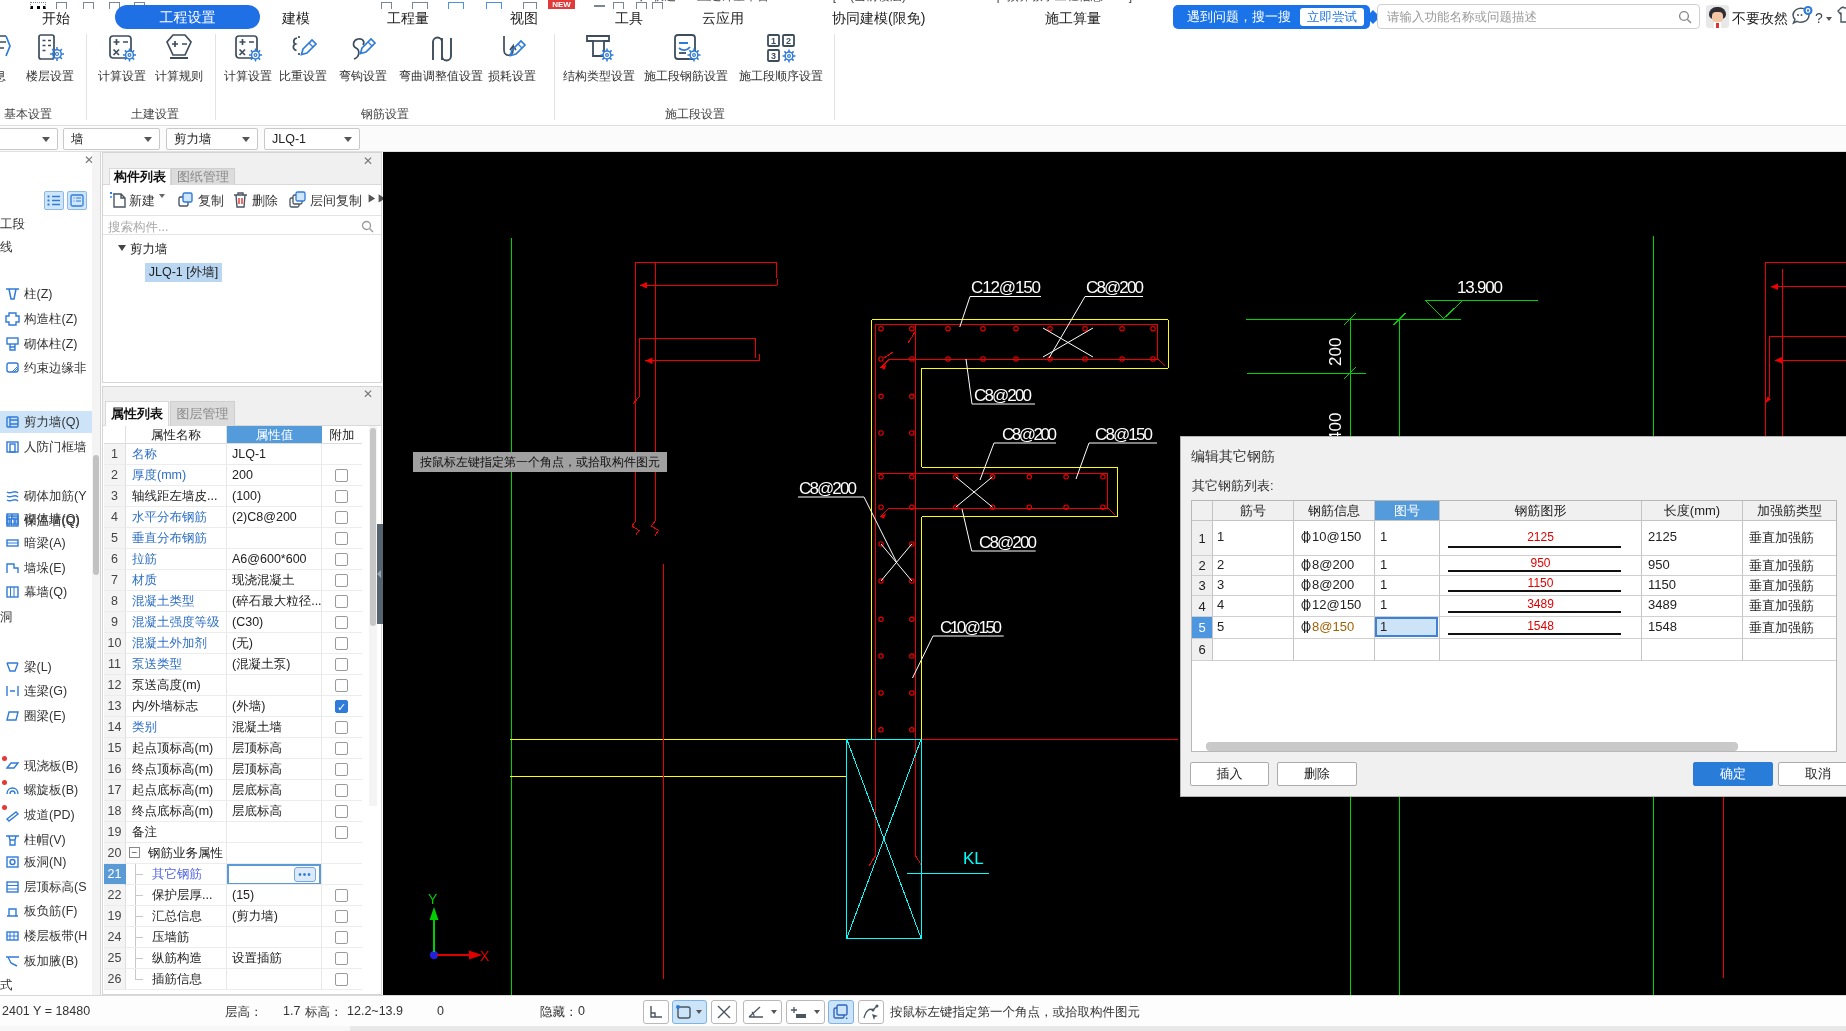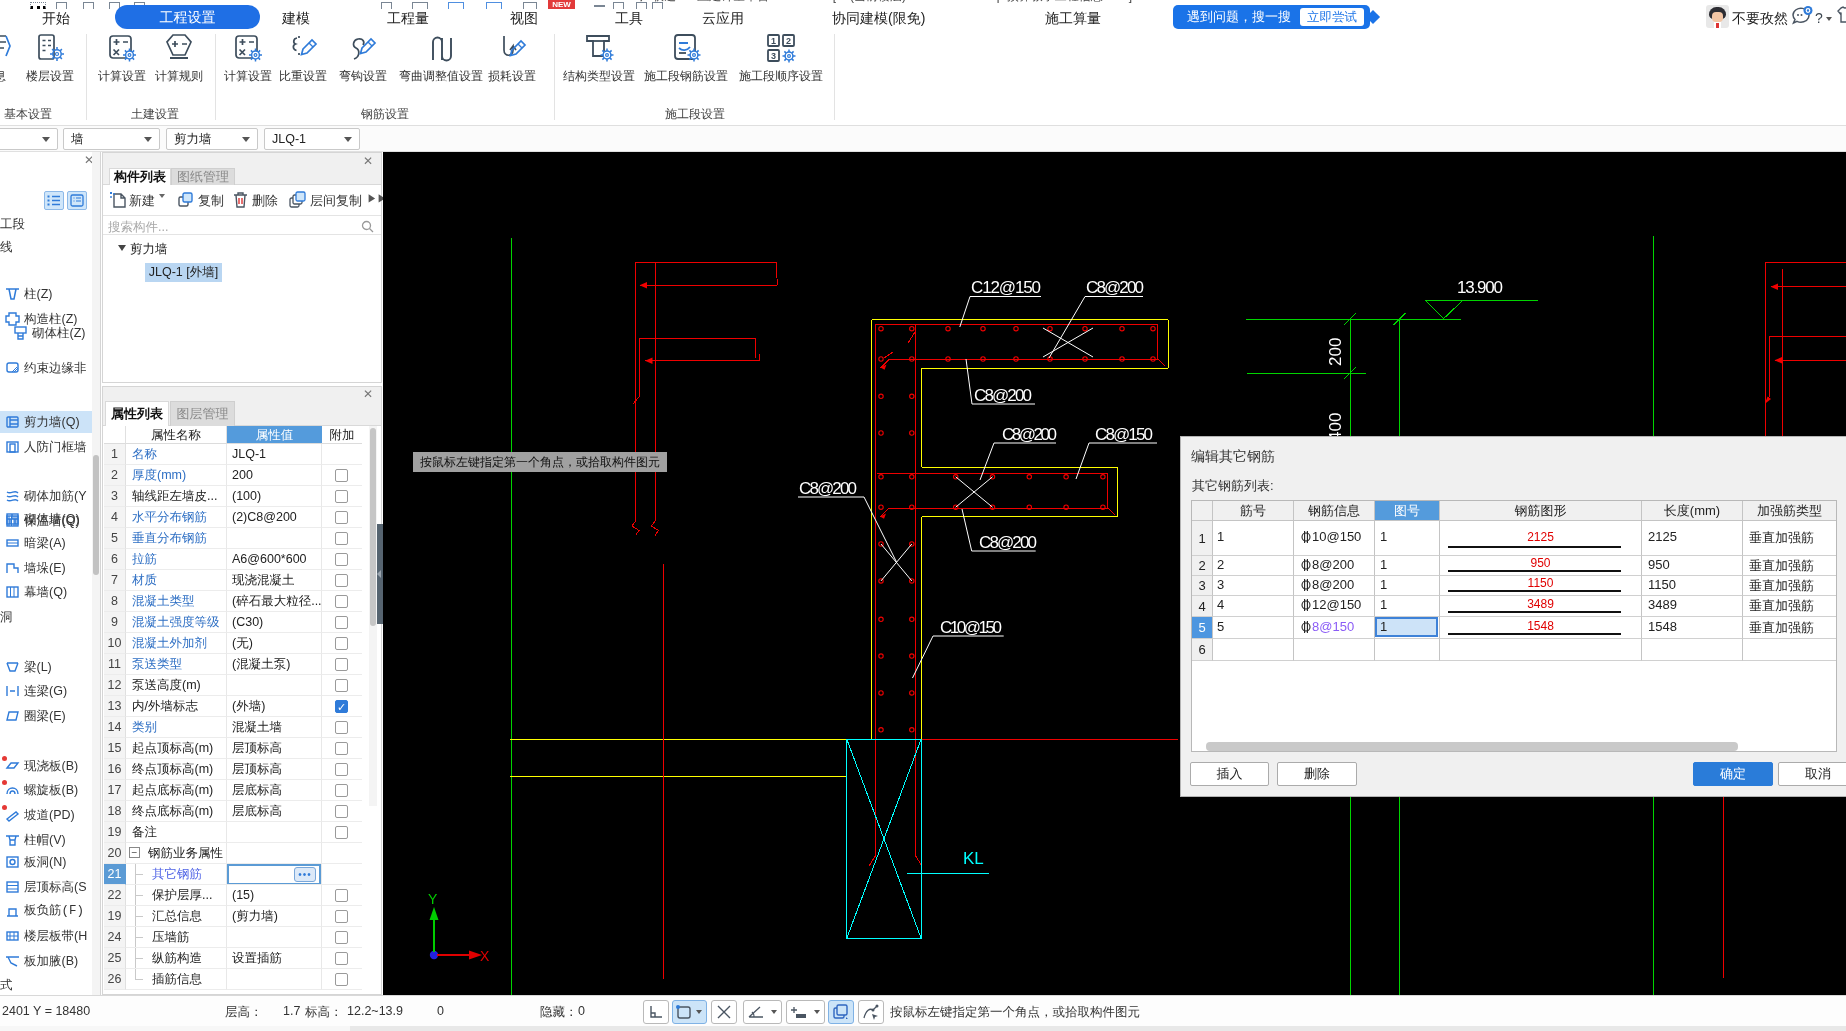--- a/index.html
+++ b/index.html
@@ -108,20 +108,27 @@
     <span class="tab" style="left:510px;">视图</span>
     <span class="tab" style="left:615px;">工具</span>
     <span class="tab" style="left:702px;">云应用</span>
     <span class="tab" style="left:832px;">协同建模(限免)</span>
     <span class="tab" style="left:1045px;">施工算量</span>
     <div style="position:absolute;left:1173px;top:-4px;width:197px;height:24px;background:#1a73e8;border-radius:5px;color:#fff;line-height:24px;font-size:13px;">
       <span style="margin-left:14px;">遇到问题，搜一搜</span>
       <span style="position:absolute;right:6px;top:3px;height:18px;padding:0 7px;background:#fff;color:#1a73e8;border-radius:3px;line-height:18px;font-size:12.5px;">立即尝试</span>
       <span style="position:absolute;right:-8px;top:7px;width:10px;height:10px;background:#1a73e8;transform:rotate(45deg);"></span>
     </div>
+    <div style="position:absolute;left:1377px;top:-5px;width:323px;height:25px;background:#fff;border:1px solid #d0d0d0;border-radius:4px;line-height:23px;">
+      <span style="margin-left:9px;color:#9a9a9a;font-size:12.5px;">请输入功能名称或问题描述</span>
+      <svg style="position:absolute;right:7px;top:5px;" width="14" height="14" viewBox="0 0 14 14">
+          <circle cx="6" cy="6" r="4.4" fill="none" stroke="#8a8a8a" stroke-width="1.4"></circle>
+          <path d="M9.4 9.4 L13 13" stroke="#8a8a8a" stroke-width="1.4"></path>
+        </svg>
+    </div>
     <div style="position:absolute;left:1706px;top:-4px;width:23px;height:23px;background:#e8e8e8;border-radius:3px;overflow:hidden;">
       <div style="position:absolute;left:3px;top:2px;width:17px;height:12px;background:#2d2d33;border-radius:8px 8px 5px 5px;"></div>
       <div style="position:absolute;left:6px;top:7px;width:11px;height:10px;background:#f3c6a5;border-radius:4px;"></div>
       <div style="position:absolute;left:8px;top:17px;width:7px;height:6px;background:#fff;"></div>
       <div style="position:absolute;left:10px;top:18px;width:3px;height:5px;background:#d33;"></div>
     </div>
     <span class="tab" style="left:1732px;">不要孜然</span>
     <svg style="position:absolute;left:1790px;top:-3px;" width="24" height="22" viewBox="0 0 24 22">
       <path d="M3 9 a8 7 0 1 1 4 6.3 L3.5 17 L5 13.5 A7 7 0 0 1 3 9 Z" fill="none" stroke="#4a5562" stroke-width="1.5"></path>
       <circle cx="8" cy="9" r="1" fill="#4a5562"></circle>
@@ -350,21 +357,21 @@
           <path d="M1,2 h13 M4,2 l2,10 h3 l2,-10" fill="none" stroke="#2f7bd9" stroke-width="1.5"></path>
         </svg>
         <span class="tx">柱(Z)</span>
       </div>
     <div class="sbitem" style="top:156px;">
         <svg class="ic" width="15" height="14">
           <path d="M4,1 h7 v3 h3 v6 h-3 v3 h-7 v-3 h-3 v-6 h3 z" fill="none" stroke="#2f7bd9" stroke-width="1.4"></path>
         </svg>
         <span class="tx">构造柱(Z)</span>
       </div>
-    <div class="sbitem" style="top:170px;margin-left:8px;">
+    <div class="sbitem" style="top:181px;">
         <svg class="ic" width="15" height="14">
           <g fill="none" stroke="#2f7bd9" stroke-width="1.4">
             <rect x="2" y="1" width="11" height="6"></rect>
             <path d="M5,7 v6 h5 v-6 M5,10 h5"></path>
           </g>
         </svg>
         <span class="tx">砌体柱(Z)</span>
       </div>
     <div class="sbitem" style="top:205px;">
         <svg class="ic" width="15" height="14">
@@ -507,21 +514,21 @@
       </div>
     <div class="sbitem" style="top:724px;">
         <svg class="ic" width="15" height="14">
           <g fill="none" stroke="#2f7bd9" stroke-width="1.4">
             <rect x="2" y="2" width="11" height="10"></rect>
             <path d="M2,5.5 h11 M2,9 h11" stroke-width="1"></path>
           </g>
         </svg>
         <span class="tx">层顶标高(S</span>
       </div>
-    <div class="sbitem" style="top:748px;font-family:Liberation Mono, monospace;">
+    <div class="sbitem" style="top:748px;">
         <svg class="ic" width="15" height="14">
           <g fill="none" stroke="#2f7bd9" stroke-width="1.4">
             <path d="M2,12 h11 M4,12 v-7 h7 v7"></path>
           </g>
         </svg>
         <span class="tx">板负筋(F)</span>
       </div>
     <div class="sbitem" style="top:773px;">
         <svg class="ic" width="15" height="14">
           <g fill="none" stroke="#2f7bd9" stroke-width="1.4">
@@ -1053,21 +1060,21 @@
         <div style="position:absolute;left:450px;top:95px;width:101px;height:21px;border-right:1px solid #c4c4c4;border-bottom:1px solid #d0d0d0;font-size:13px;color:#222;">
           <span style="position:absolute;left:6px;top:1px;">3489</span>
         </div>
         <div style="position:absolute;left:551px;top:95px;width:94px;height:21px;border-right:1px solid #c4c4c4;border-bottom:1px solid #d0d0d0;font-size:13px;color:#222;">
           <span style="position:absolute;left:6px;top:1px;">垂直加强筋</span>
         </div>
         <div style="position:absolute;left:0;top:116px;width:21px;height:22px;background:#4d96e0;color:#fff;border-right:1px solid #c4c4c4;border-bottom:1px solid #d0d0d0;text-align:center;line-height:22px;font-size:13px;">5</div>
         <div style="position:absolute;left:21px;top:116px;width:81px;height:22px;border-right:1px solid #c4c4c4;border-bottom:1px solid #d0d0d0;font-size:13px;color:#222;">
           <span style="position:absolute;left:4px;top:2px;">5</span>
         </div>
-        <div style="position:absolute;left:102px;top:116px;width:81px;height:22px;border-right:1px solid #c4c4c4;border-bottom:1px solid #d0d0d0;font-size:13px;color:#8b5cf6;">
+        <div style="position:absolute;left:102px;top:116px;width:81px;height:22px;border-right:1px solid #c4c4c4;border-bottom:1px solid #d0d0d0;font-size:13px;color:#a16207;">
           <span style="position:absolute;left:6px;white-space:nowrap;top:2px;"><svg width="12" height="13" style="vertical-align:-2px;">
               <circle cx="6" cy="7" r="4" fill="none" stroke="#222" stroke-width="1.1"></circle>
               <path d="M4.6,1 V13 M7.4,1 V13" stroke="#222" stroke-width="1.1" fill="none"></path>
             </svg>8@150</span>
         </div>
         <div style="position:absolute;left:183px;top:116px;width:65px;height:22px;border-right:1px solid #c4c4c4;border-bottom:1px solid #d0d0d0;font-size:13px;color:#222;">
           <span style="position:absolute;left:0;top:0;width:63px;height:20px;background:#cde3f8;border:2px solid #3e82d8;"></span>
           <span style="position:absolute;left:5px;top:2px;">1</span>
         </div>
         <div style="position:absolute;left:248px;top:116px;width:202px;height:22px;border-right:1px solid #c4c4c4;border-bottom:1px solid #d0d0d0;font-size:13px;color:#222;">

